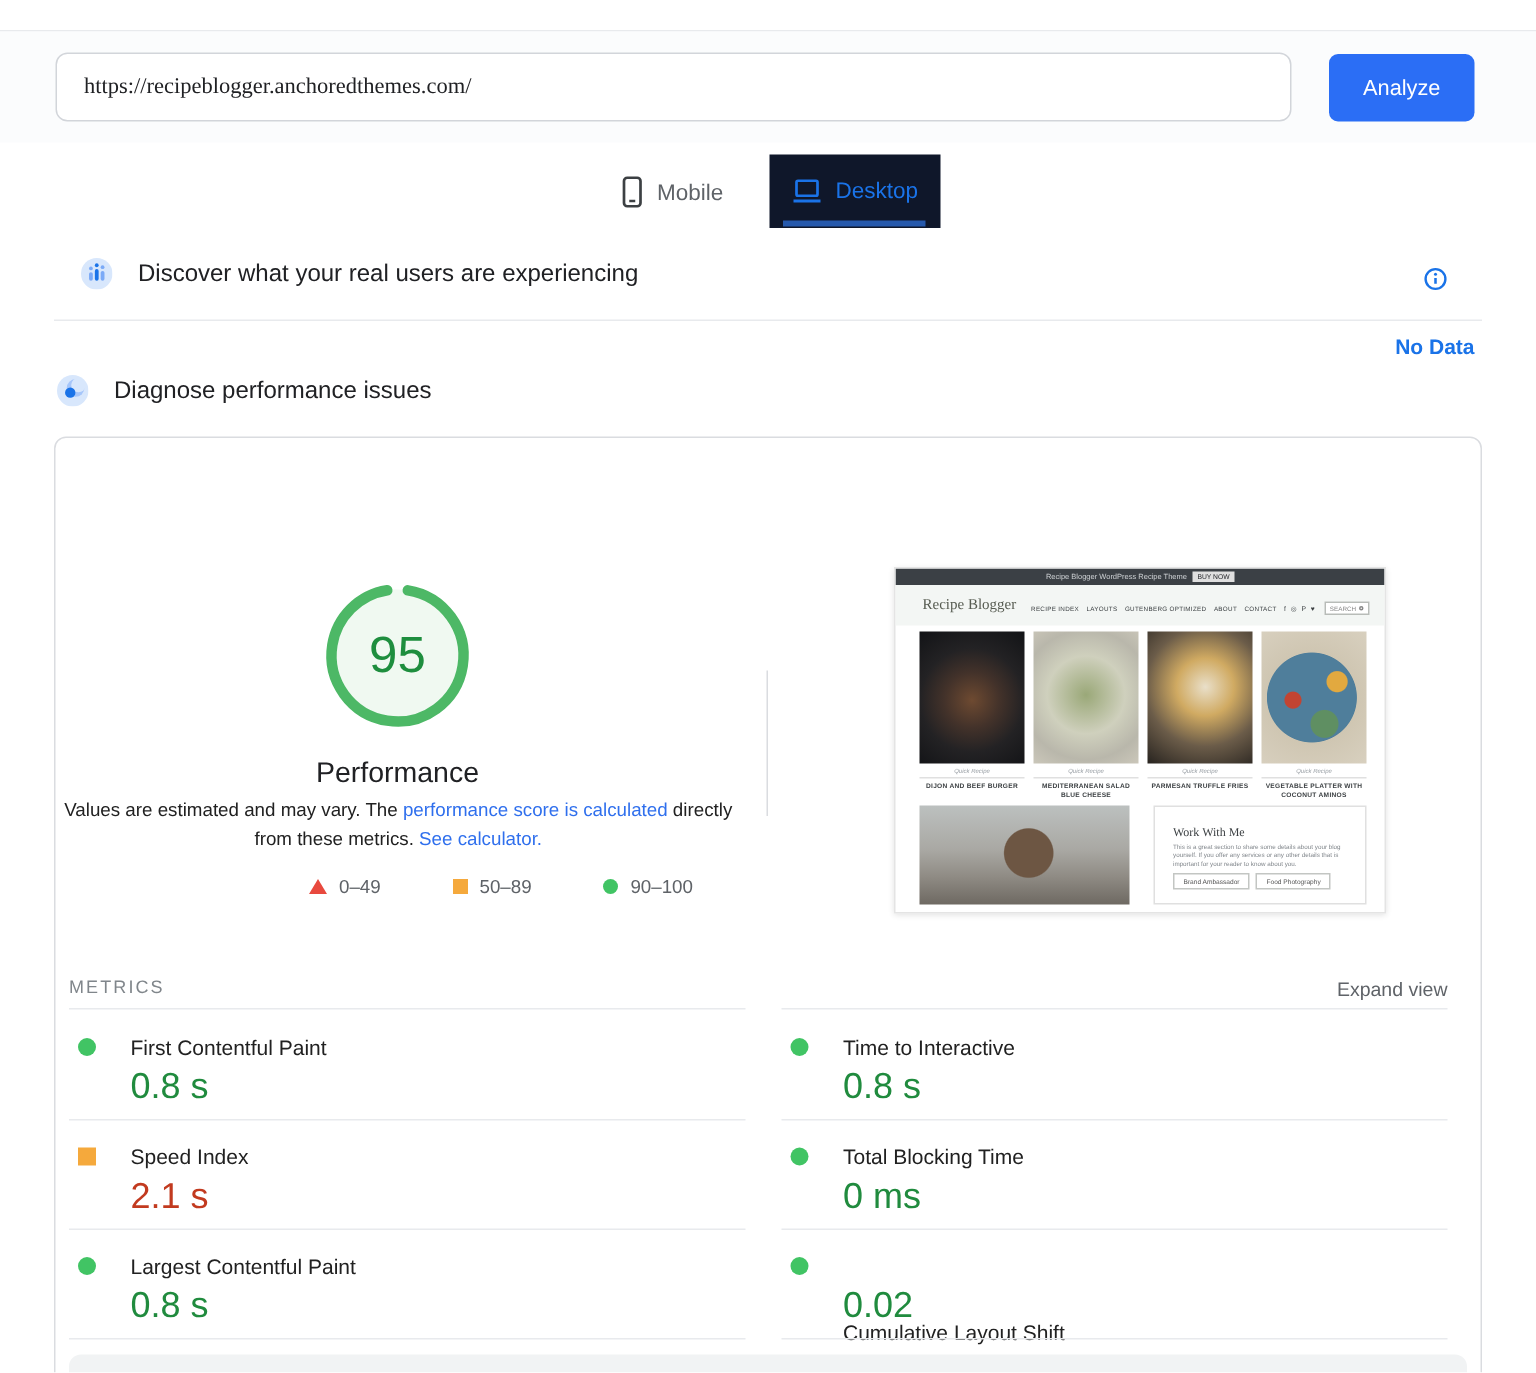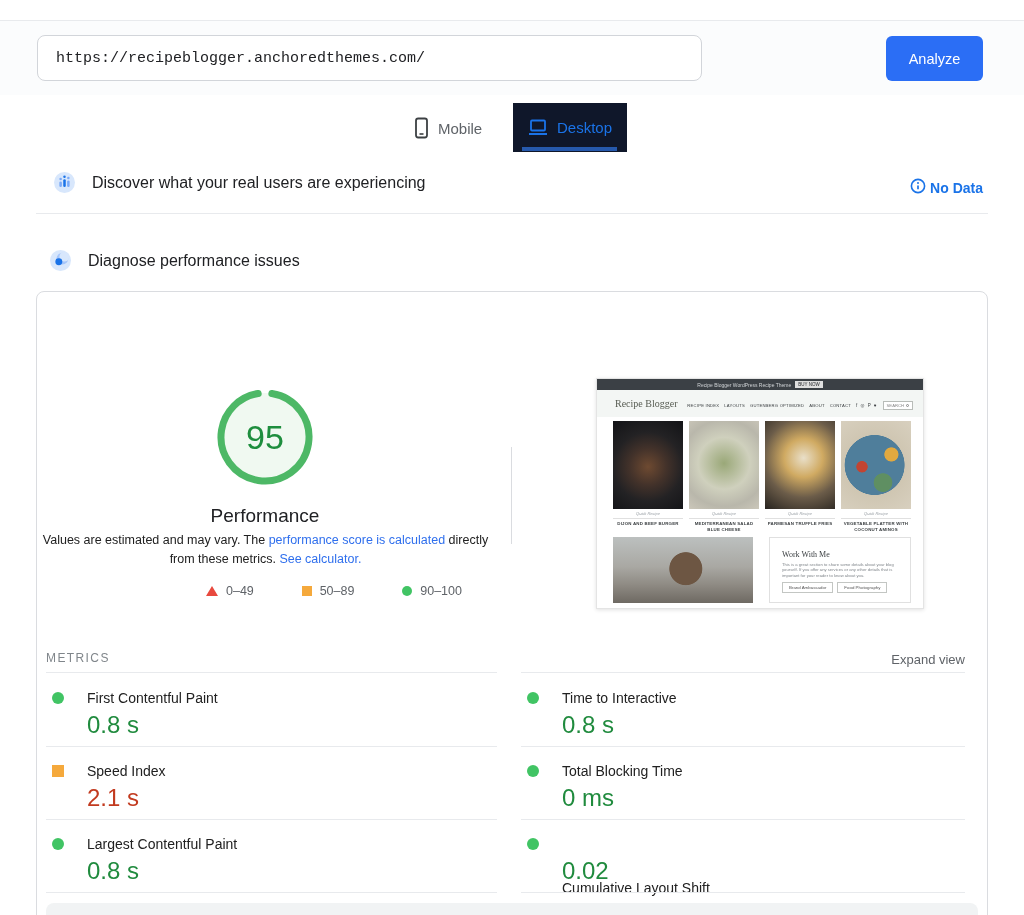--- a/index.html
+++ b/index.html
@@ -3,39 +3,39 @@
 <meta charset="utf-8">
 <style>
   html,body{margin:0;padding:0;background:#fff;}
   *{box-sizing:border-box;}
   body{font-family:"Liberation Sans", sans-serif;color:#202124;}
   .stage{position:relative;width:1024px;height:915px;background:#fff;overflow:hidden;}
 
   .topbar-line{position:absolute;left:0;top:20px;width:1024px;height:1px;background:#e8eaed;}
   .url-band{position:absolute;left:0;top:21px;width:1024px;height:74px;background:#fbfcfd;}
 
-  .url-input{position:absolute;left:37px;top:35px;width:665px;height:46px;border:1px solid #d2d5da;
+  .url-input{position:absolute;left:37px;top:35px;width:824px;height:46px;border:1px solid #d2d5da;
     border-radius:8px;padding:0 18px;font-size:15px;color:#202124;background:#fff;outline:none;
-    font-family:Liberation Mono, monospace;}
+    font-family:Liberation Serif, serif;}
   .analyze-btn{position:absolute;left:886px;top:36px;width:97px;height:45px;background:#2b6ef5;border:none;
     border-radius:6px;color:#fff;font-size:14.5px;cursor:pointer;font-family:"Liberation Sans",sans-serif;}
 
   .tab{position:absolute;display:flex;align-items:center;gap:9px;cursor:pointer;}
   .tab-mobile{left:414px;top:110px;height:36px;}
   .tab-mobile .tab-label{color:#5f6368;font-size:15px;}
   .tab-desktop{left:513px;top:103px;width:114px;height:49px;background:#0f172a;justify-content:center;}
   .tab-desktop .tab-label{color:#1a73e8;font-size:15px;font-weight:500;}
   .tab-underline{position:absolute;left:522px;top:147px;width:95px;height:4px;background:#2659ac;}
 
   .section-row{position:absolute;left:0;width:1024px;display:flex;align-items:center;}
   .sec-icon{width:21px;height:21px;flex:0 0 auto;}
   .sec-title{font-size:16px;font-weight:500;color:#202124;margin-left:17px;}
   .discover-row{top:172px;padding-left:54px;}
-  .diagnose-row{top:250px;padding-left:50px;}
-  .nodata{position:absolute;right:41px;top:178px;display:flex;align-items:center;gap:4px;cursor:pointer;}
+  .diagnose-row{top:250px;padding-left:38px;}
+  .nodata{position:absolute;right:41px;top:178px;display:flex;align-items:center;gap:24px;cursor:pointer;flex-direction:column;}
   .nodata-label{color:#1a73e8;font-size:14px;font-weight:600;}
   .divider-full{position:absolute;left:36px;top:213px;width:952px;height:1px;background:#e8eaed;}
 
   .card{position:absolute;left:36px;top:291px;width:952px;height:700px;border:1px solid #dadce0;
     border-radius:8px;background:#fff;}
 
   .gauge-wrap{position:absolute;left:215px;top:387px;width:100px;height:100px;}
   .gauge-score{position:absolute;left:0;top:0;width:100px;height:100px;display:flex;align-items:center;
     justify-content:center;font-size:34px;color:#1e8e3e;}
   .perf-title{position:absolute;left:115px;top:505px;width:300px;text-align:center;font-size:19px;

